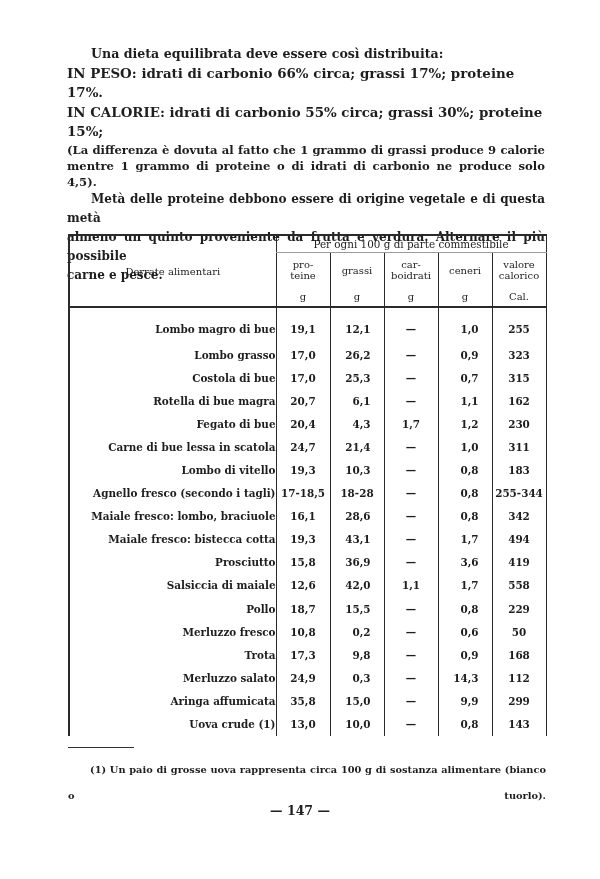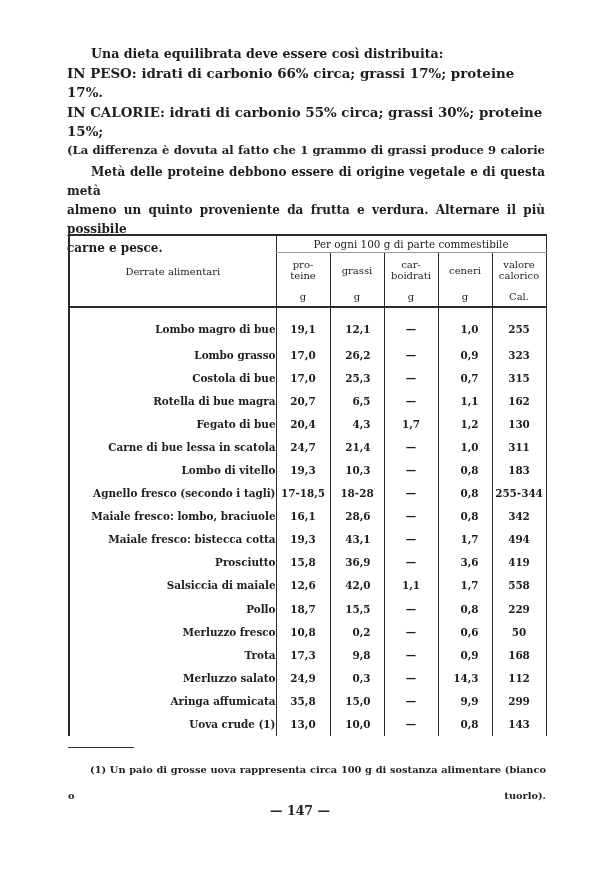--- a/index.html
+++ b/index.html
@@ -4,21 +4,21 @@
 <style>
   html, body { margin: 0; padding: 0; background: #ffffff; }
   body { width: 600px; height: 879px; position: relative; overflow: hidden;
          font-family: "DejaVu Serif", "Liberation Serif", serif; color: #1e1e1e; }
   .intro { position: absolute; left: 67px; top: 44px; width: 478px; font-size: 12.6px; line-height: 19.5px; font-weight: bold; }
   .intro p { margin: 0; }
   .intro .ind { text-indent: 24px; }
   .intro .big { font-size: 13.4px; }
   .intro .just { text-align: justify; text-align-last: justify; font-size: 11.6px; line-height: 16px; }
   .intro .just.last { text-align-last: left; }
-  .intro .para2 { margin-top: 5px; font-size: 12px; line-height: 19px; text-align: justify; }
+  .intro .para2 { font-size: 12px; line-height: 19px; text-align: justify; }
   .intro .para2 .l { display: block; text-align: justify; text-align-last: justify; }
   .intro .para2 .l.end { text-align-last: left; }
 
   table.food { position: absolute; left: 68px; top: 234px; width: 478px; border-collapse: collapse; table-layout: fixed;
                font-size: 10.4px; font-weight: bold; }
   table.food col.c0 { width: 207px; }
   table.food col.cn { width: 54px; }
   table.food td, table.food th { padding: 0; }
   .toprule { border-top: 2px solid #2a2a2a; }
   th { font-weight: normal; }
@@ -41,20 +41,21 @@
   .page-num { position: absolute; left: 0; width: 600px; top: 803px; text-align: center; font-size: 12.5px; font-weight: bold; }
 </style>
 </head>
 <body>
 
 <div class="intro">
   <p class="ind">Una dieta equilibrata deve essere così distribuita:</p>
   <p class="big">IN PESO: idrati di carbonio 66% circa; grassi 17%; proteine 17%.</p>
   <p class="big">IN CALORIE: idrati di carbonio 55% circa; grassi 30%; proteine 15%;</p>
   <p class="just">(La differenza è dovuta al fatto che 1 grammo di grassi produce 9 calorie</p>
+  <p class="just last">mentre 1 grammo di proteine o di idrati di carbonio ne produce solo 4,5).</p>
   <div class="para2">
     <span class="l" style="text-indent:24px">Metà delle proteine debbono essere di origine vegetale e di questa metà</span>
     <span class="l">almeno un quinto proveniente da frutta e verdura. Alternare il più possibile</span>
     <span class="l end">carne e pesce.</span>
   </div>
 </div>
 
 <table class="food">
   <colgroup>
     <col class="c0">
@@ -105,32 +106,32 @@
         <td class="name">Costola di bue</td>
         <td class="num">17,0</td>
         <td class="num r">25,3</td>
         <td class="num">—</td>
         <td class="num r">0,7</td>
         <td class="num last">315</td>
       </tr>
       <tr>
         <td class="name">Rotella di bue magra</td>
         <td class="num">20,7</td>
-        <td class="num r">6,5</td>
+        <td class="num r">6,1</td>
         <td class="num">—</td>
         <td class="num r">1,1</td>
         <td class="num last">162</td>
       </tr>
       <tr>
         <td class="name">Fegato di bue</td>
         <td class="num">20,4</td>
         <td class="num r">4,3</td>
         <td class="num">1,7</td>
         <td class="num r">1,2</td>
-        <td class="num last">130</td>
+        <td class="num last">230</td>
       </tr>
       <tr>
         <td class="name">Carne di bue lessa in scatola</td>
         <td class="num">24,7</td>
         <td class="num r">21,4</td>
         <td class="num">—</td>
         <td class="num r">1,0</td>
         <td class="num last">311</td>
       </tr>
       <tr>

